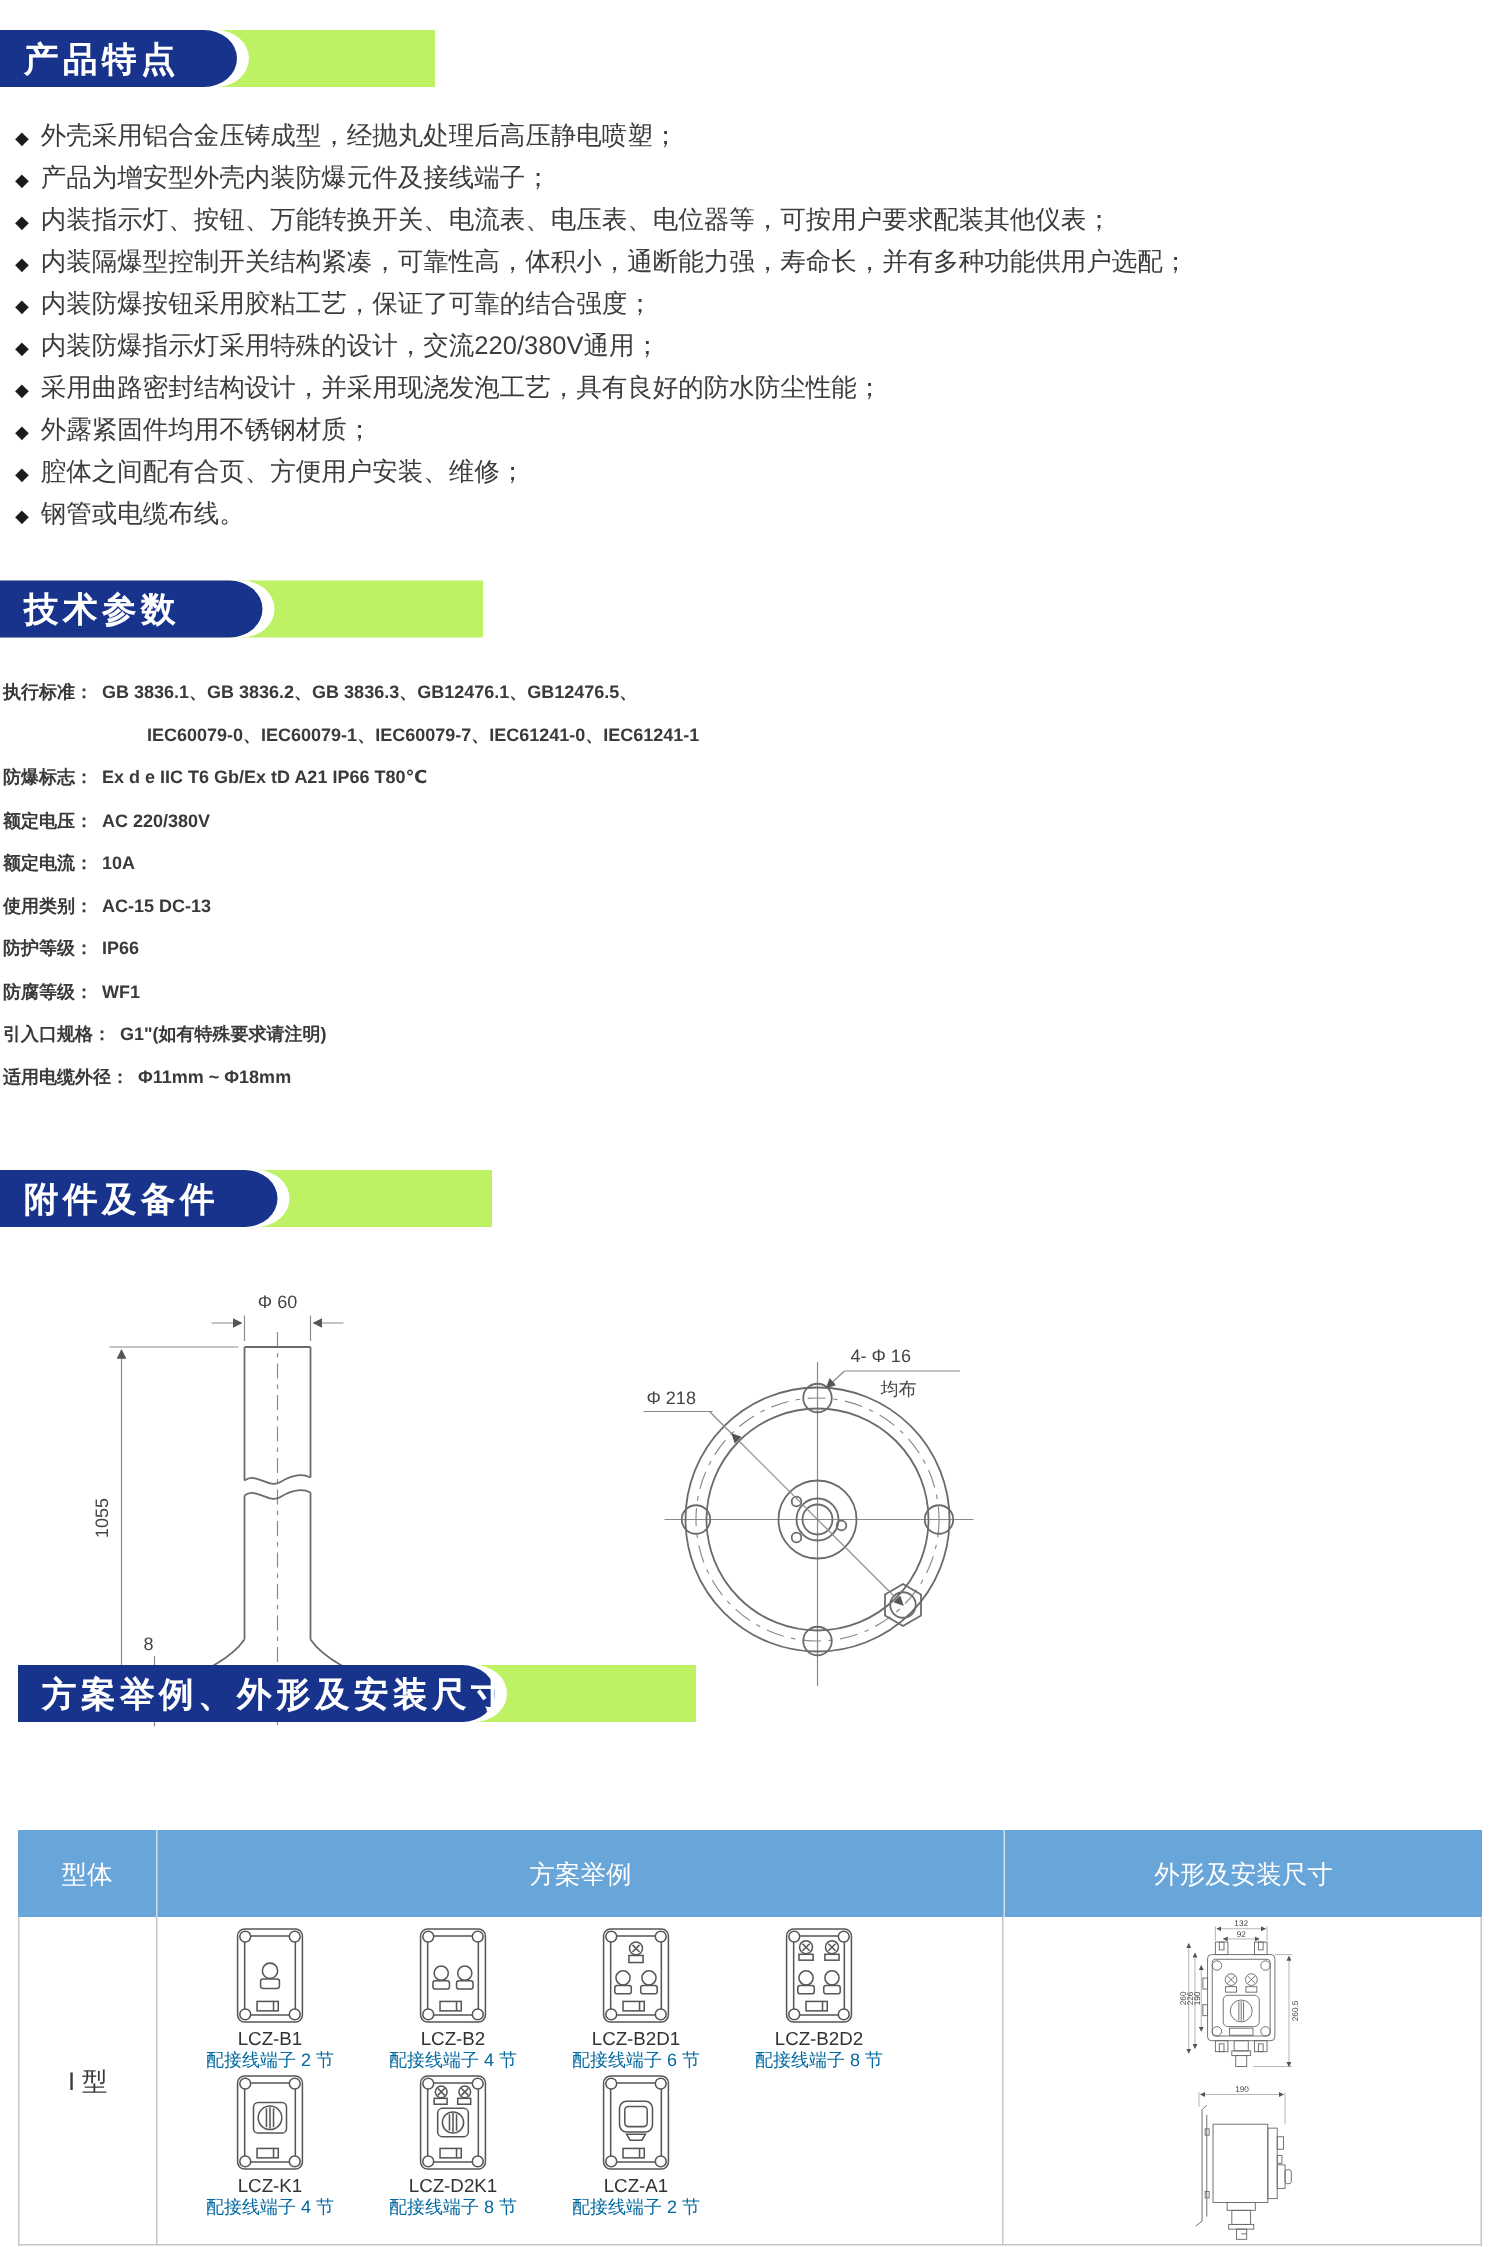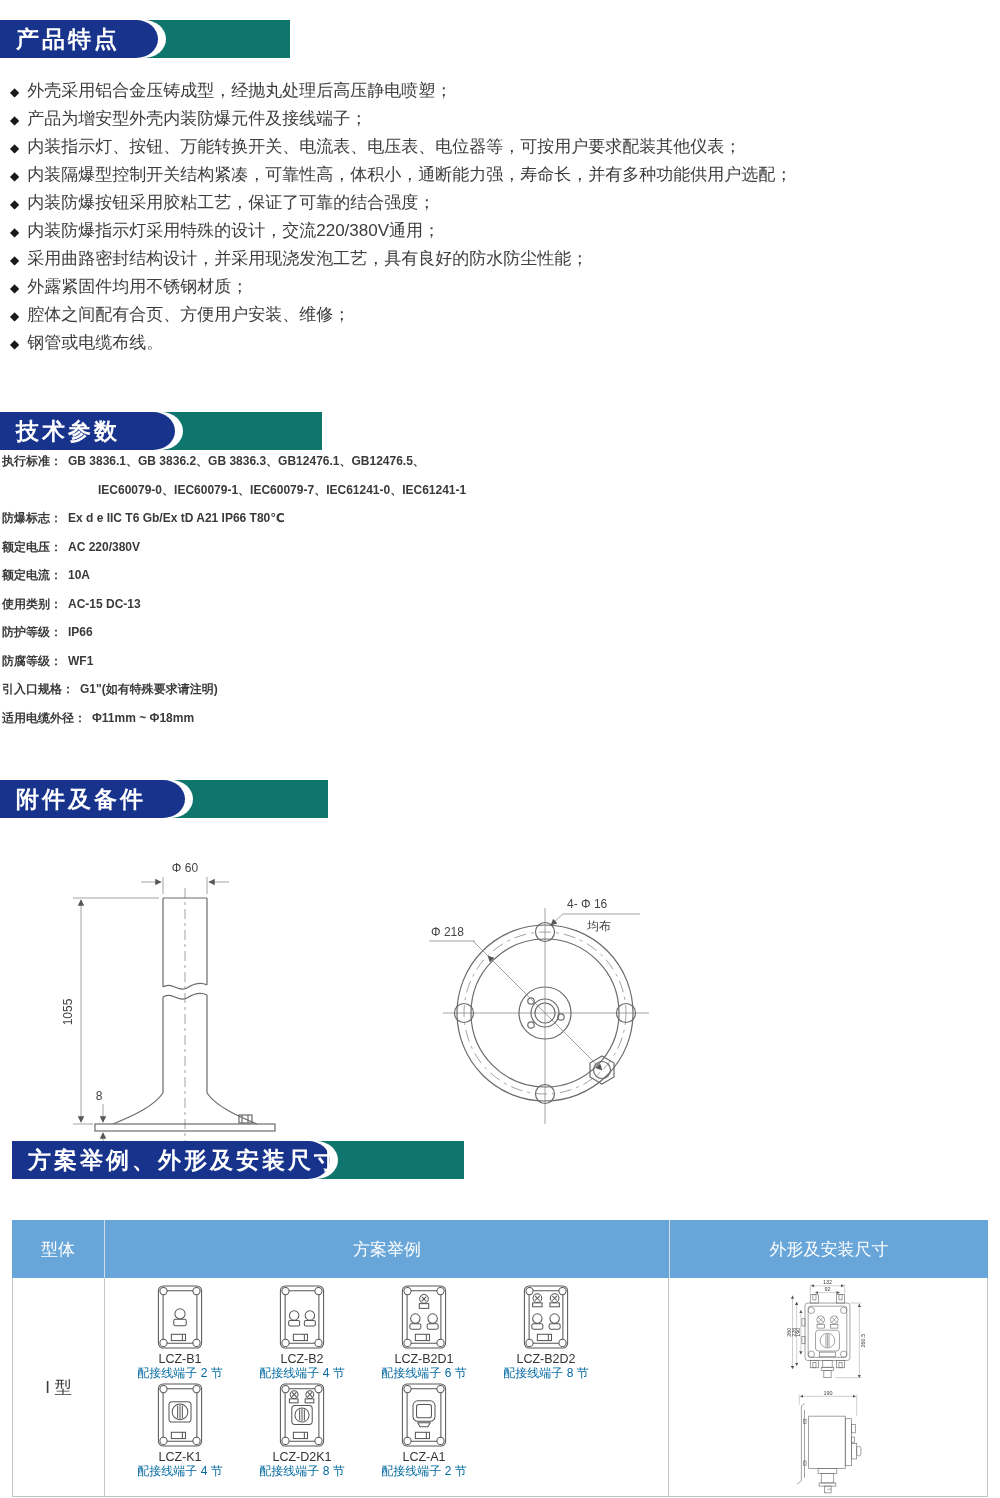--- a/index.html
+++ b/index.html
@@ -3,38 +3,38 @@
 <meta charset="utf-8">
 <style>
   * { box-sizing: border-box; }
   html,body { margin:0; padding:0; }
   body {
     width:1000px; height:1498px; position:relative; background:#fff;
     font-family:"Liberation Sans","DejaVu Sans",sans-serif; color:#3a3a3a;
     overflow:hidden;
   }
   
-  .banner { position:absolute; height:38px; background:#0f766e; }
+  .banner { position:absolute; height:38px; background:#bef264; }
   .banner .gap, .banner .blue {
     position:absolute; left:0; top:0; height:38px;
     border-radius:0 22px 22px 0 / 0 19px 19px 0;
   }
   .banner .gap { background:#fff; }
   .banner .blue { background:#17338c; display:flex; align-items:center; }
   .banner .blue span {
     color:#fff; font-weight:bold; font-size:23px; letter-spacing:3px;
     padding-left:16px; white-space:nowrap;
   }
   #banner-features { left:0; top:20px; width:290px; }
   #banner-features .gap { width:166px; } #banner-features .blue { width:158px; }
-  #banner-params { left:0; top:412px; width:322px; }
+  #banner-params { left:0; top:387px; width:322px; }
   #banner-params .gap { width:183px; } #banner-params .blue { width:175px; }
   #banner-acc { left:0; top:780px; width:328px; }
   #banner-acc .gap { width:193px; } #banner-acc .blue { width:185px; }
-  #banner-scheme { left:12px; top:1141px; width:452px; }
+  #banner-scheme { left:12px; top:1110px; width:452px; }
   #banner-scheme .gap { width:326px; } #banner-scheme .blue { width:318px; }
 
   
   .features { position:absolute; left:10px; top:82px; width:984px;
               list-style:none; margin:0; padding:0; }
   .features li { display:flex; align-items:baseline; margin-bottom:9px;
                  font-size:17px; line-height:18px; color:#3c3c3c; }
   .blt { font-size:12px; margin-right:8px; color:#1a1a1a; flex:0 0 auto; }
 
   

